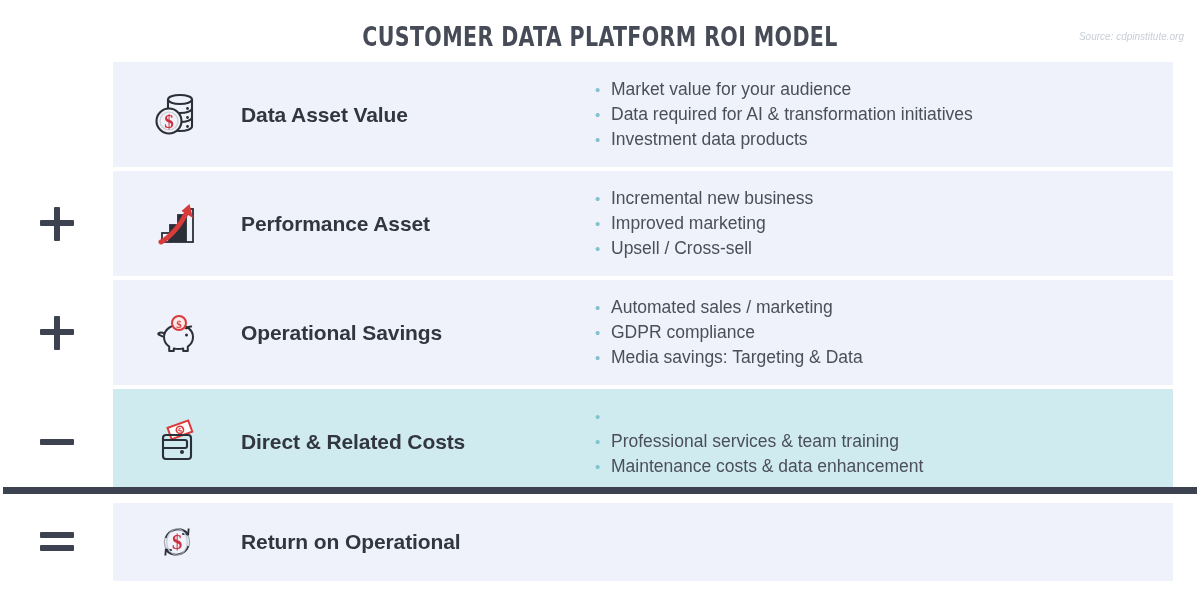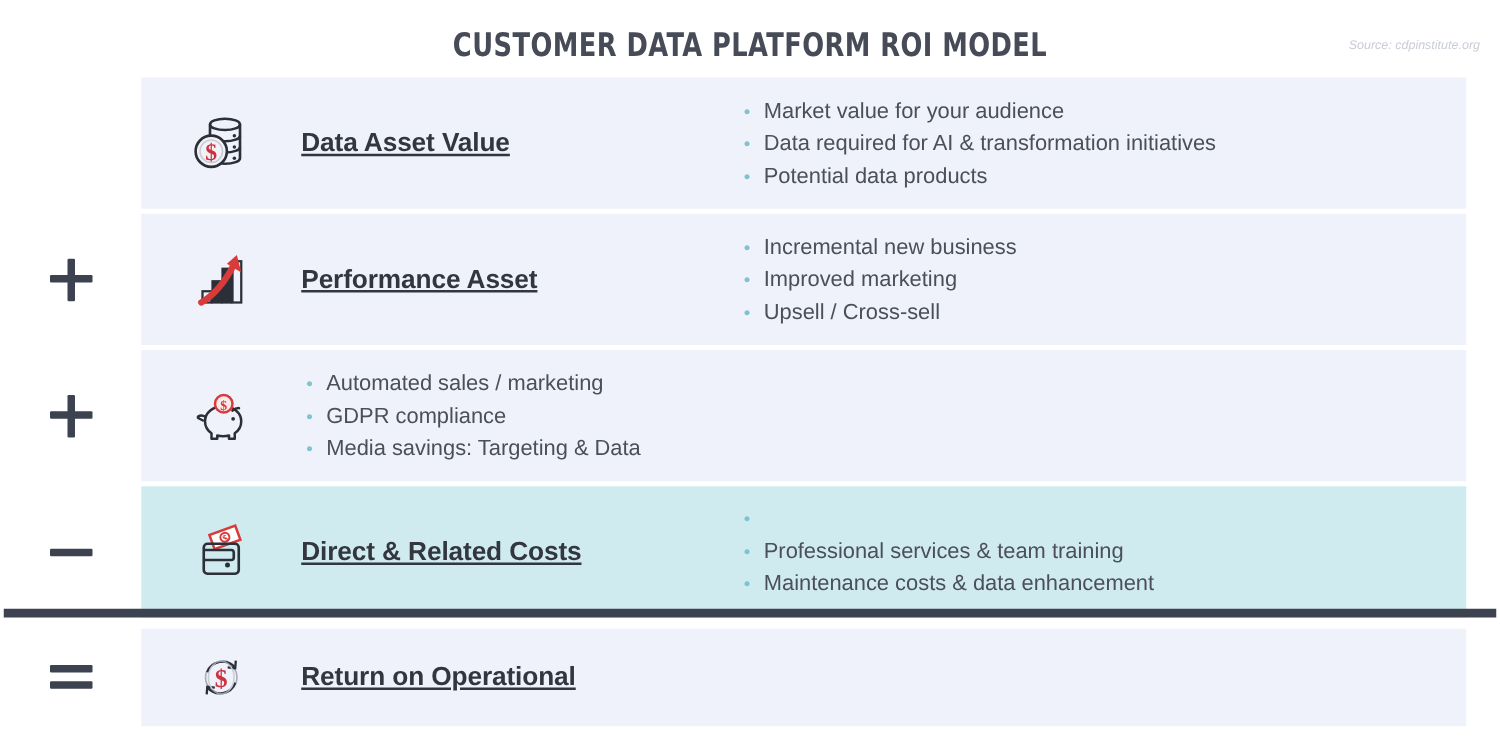--- a/index.html
+++ b/index.html
@@ -50,21 +50,20 @@
   .row.accent .band { background: #d0ebf0; }
 
   .icon-cell {
     width: 128px; min-width: 128px;
     display: flex; align-items: center; justify-content: center;
   }
   .label {
     font-size: 21px; font-weight: 700; color: #32363f;
     letter-spacing: -0.1px;
     white-space: nowrap;
-    text-decoration: underline;
   }
   .label-cell { width: 350px; min-width: 350px; display: flex; align-items: center; }
 
   .bullets { flex: 1; padding-left: 4px; }
   .bullet { display: flex; align-items: baseline; line-height: 25px; }
   .bullet .dot {
     width: 16px; min-width: 16px;
     color: #7fc3cf; font-size: 15px; line-height: 25px;
     text-align: left;
   }
@@ -150,21 +149,21 @@
           <div class="bullet">
             <span class="dot">•</span>
             <span class="btext">Market value for your audience</span>
           </div>
           <div class="bullet">
             <span class="dot">•</span>
             <span class="btext">Data required for AI &amp; transformation initiatives</span>
           </div>
           <div class="bullet">
             <span class="dot">•</span>
-            <span class="btext">Potential data products</span>
+            <span class="btext">Investment data products</span>
           </div>
         </div>
       </div>
     </div>
 
     <div class="row">
       <div class="op">
         <span class="glyph-plus"></span>
       </div>
       <div class="band">
@@ -209,20 +208,23 @@
           <svg width="58" height="58" viewBox="0 0 58 58">
             <g fill="none" stroke="#2b2f38" stroke-width="2" stroke-linejoin="round" stroke-linecap="round">
               <path d="M16 33c0-7 6.5-12 14.5-12S45 26 45 33c0 4-2 7.4-5.2 9.6V47h-4.6v-2.6c-1.5.4-3 .6-4.7.6s-3.2-.2-4.7-.6V47h-4.6v-4.4C18 40.4 16 37 16 33z"></path>
               <path d="M16.5 29.5c-2.5-1.5-4.5-1.2-5.8-.4-.6.4-.5 1.2.1 1.5l3.6 1.8"></path>
               <path d="M38 24.5c1.8-1.4 3.6-2.1 5.2-2"></path>
             </g>
             <circle cx="38.5" cy="31" r="1.5" fill="#2b2f38"></circle>
             <circle cx="31" cy="19" r="7" fill="#fdeaea" stroke="#d93b3b" stroke-width="2"></circle>
             <text x="31" y="24" text-anchor="middle" font-family="'Liberation Serif',serif" font-size="11" font-weight="700" fill="#d93b3b">$</text>
           </svg>
+        </div>
+        <div class="label-cell">
+          <div class="label">Operational Savings</div>
         </div>
         <div class="bullets">
           <div class="bullet">
             <span class="dot">•</span>
             <span class="btext">Automated sales / marketing</span>
           </div>
           <div class="bullet">
             <span class="dot">•</span>
             <span class="btext">GDPR compliance</span>
           </div>

